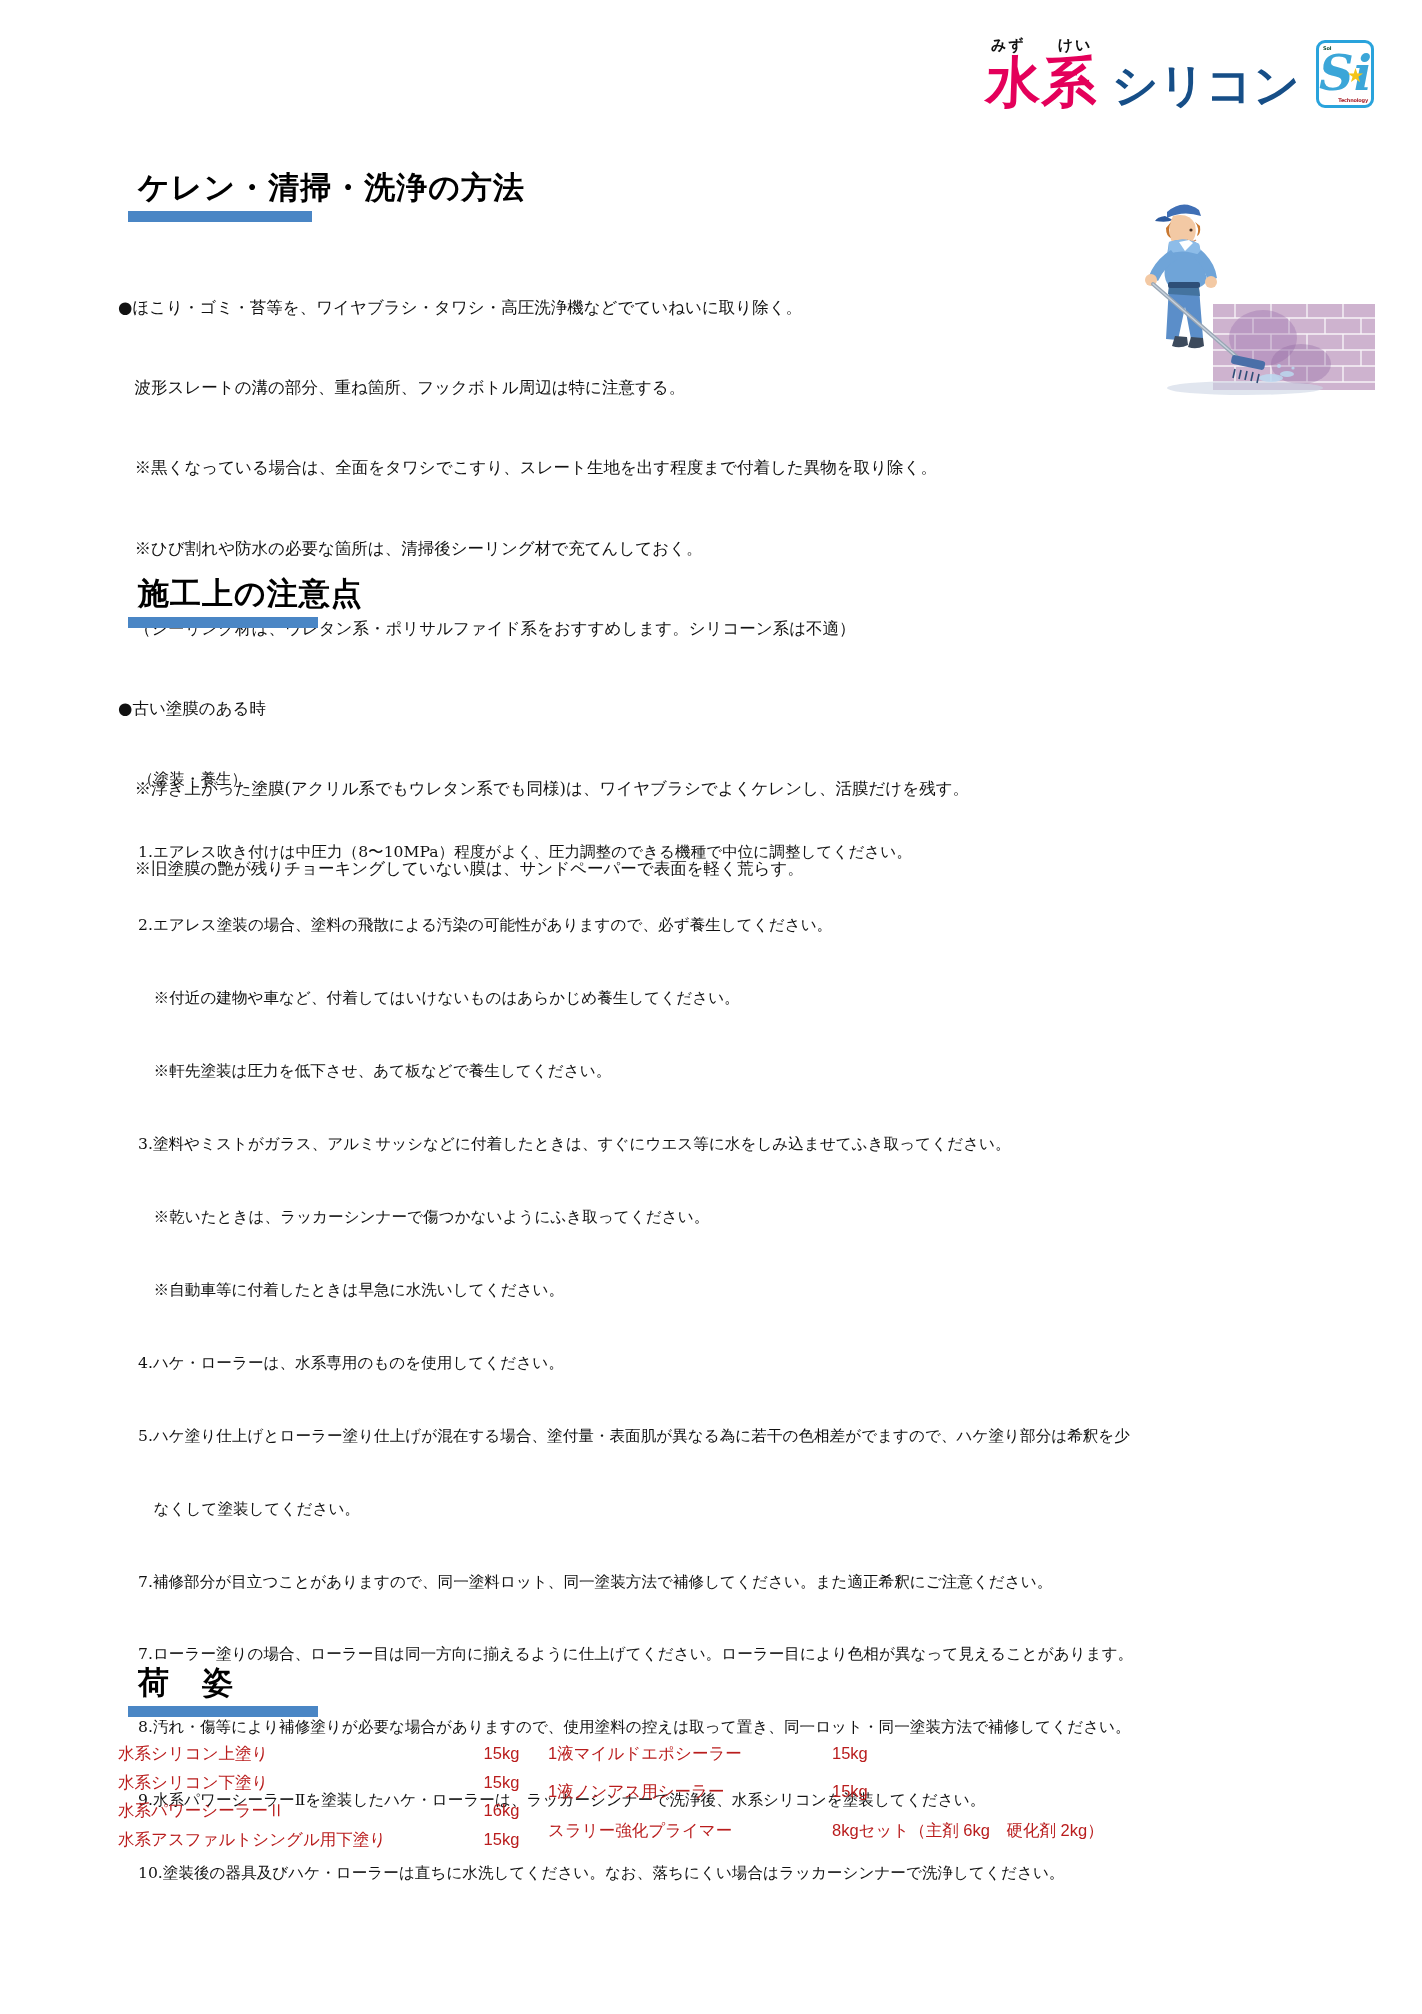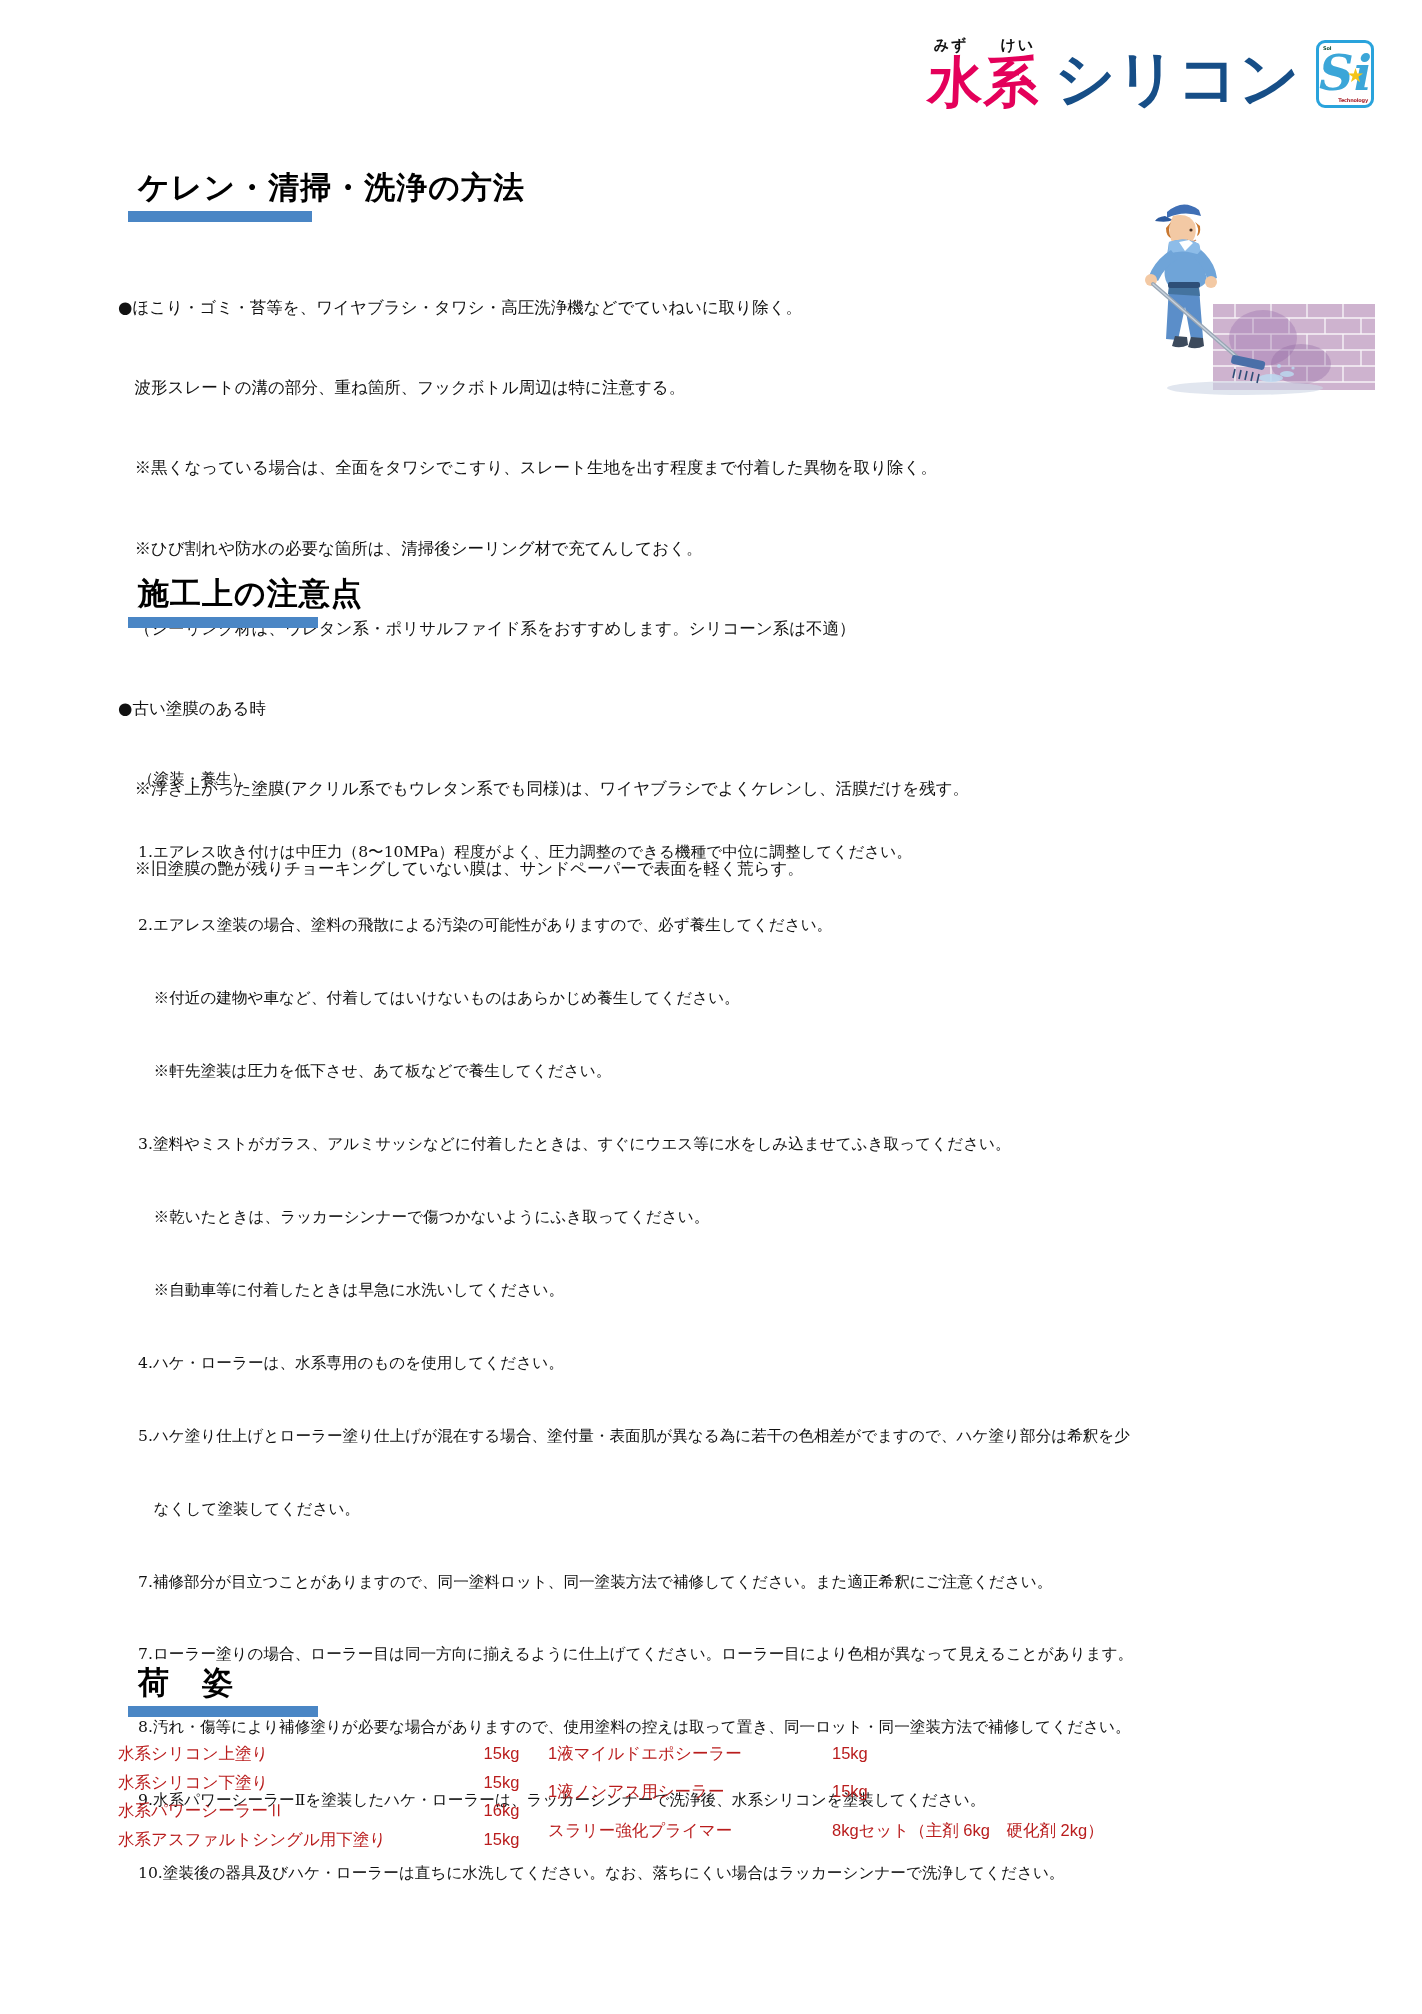--- a/index.html
+++ b/index.html
@@ -45,21 +45,21 @@
   .logo-kanji {
     font-size: 55px;
     font-weight: bold;
     color: #e4005a;
     font-family: "DejaVu Sans", "Liberation Sans", sans-serif;
     letter-spacing: 1px;
     line-height: 1;
     transform: skewX(-2deg);
   }
   .logo-kana {
-    font-size: 60px;
+    font-size: 46px;
     font-weight: bold;
     color: #164e87;
     font-family: "DejaVu Sans", "Liberation Sans", sans-serif;
     letter-spacing: 0px;
     line-height: 1;
     margin-left: 4px;
     padding-bottom: 2px;
   }
   #si-badge {
     width: 52px;

